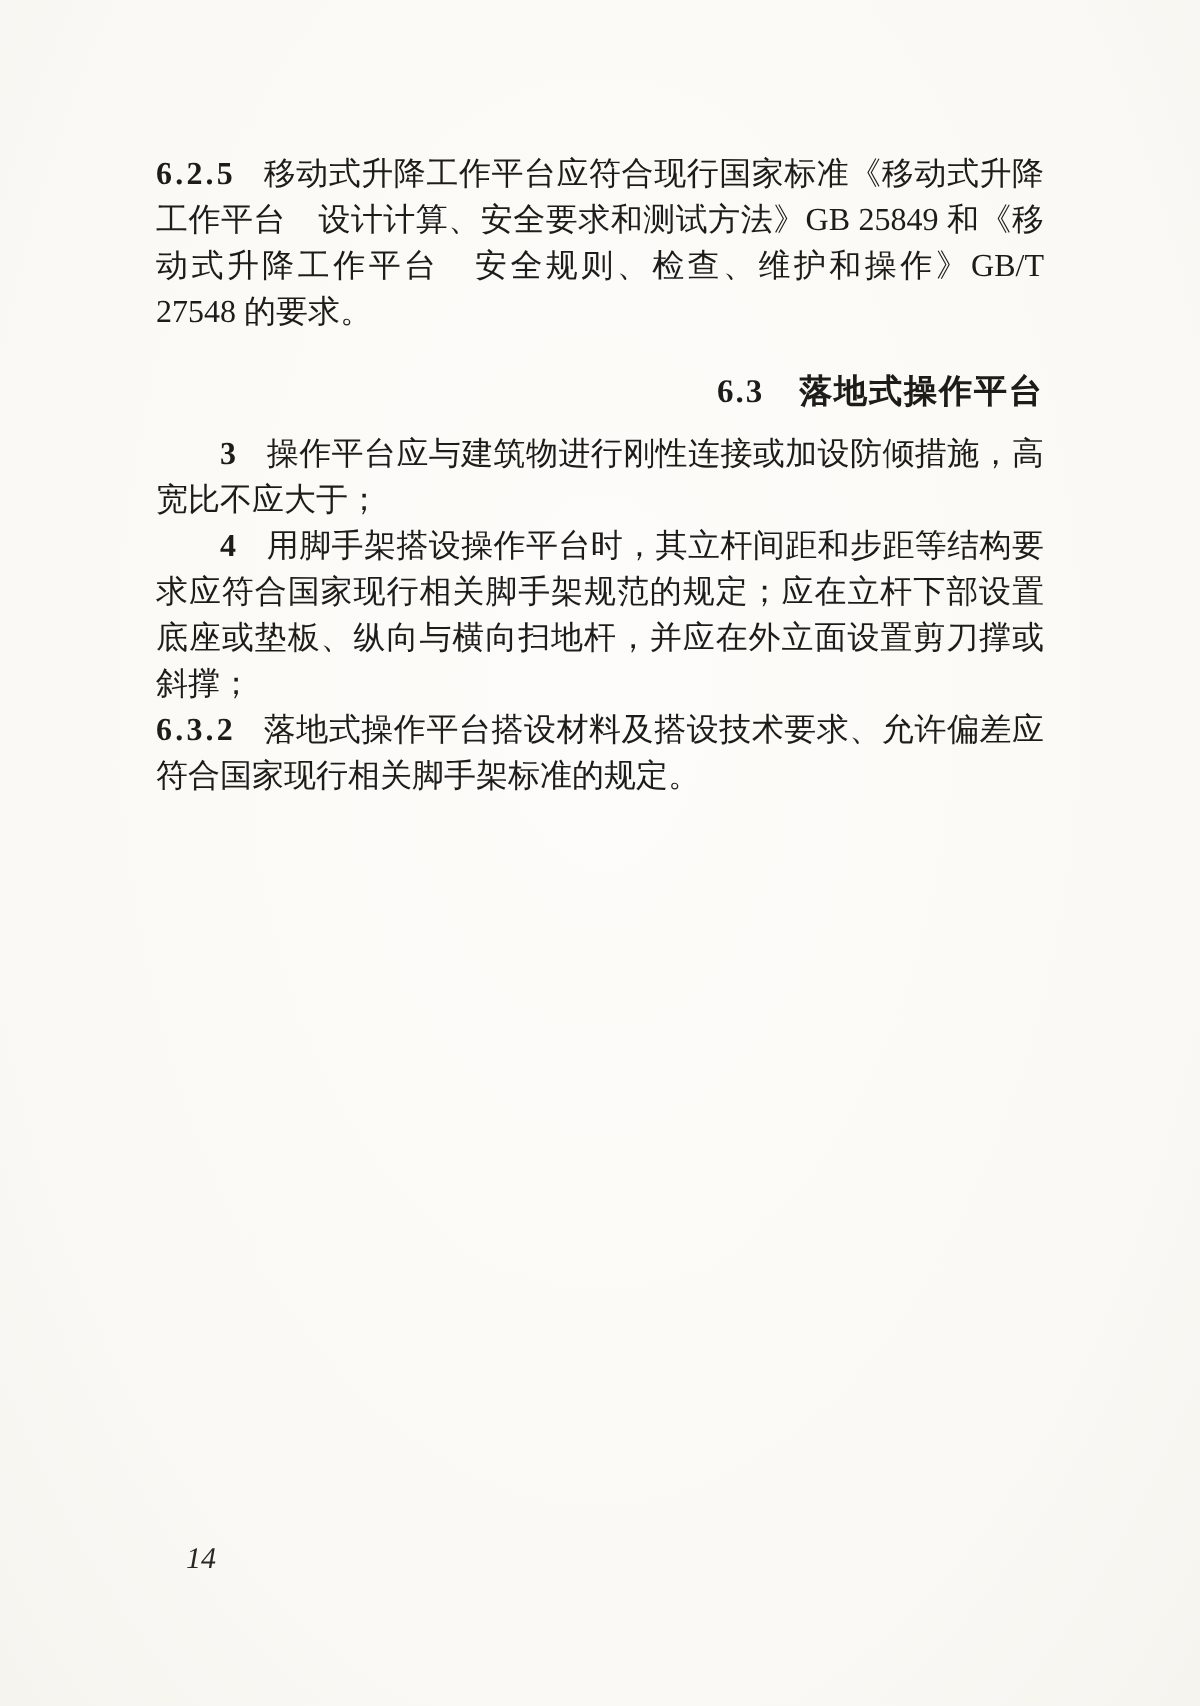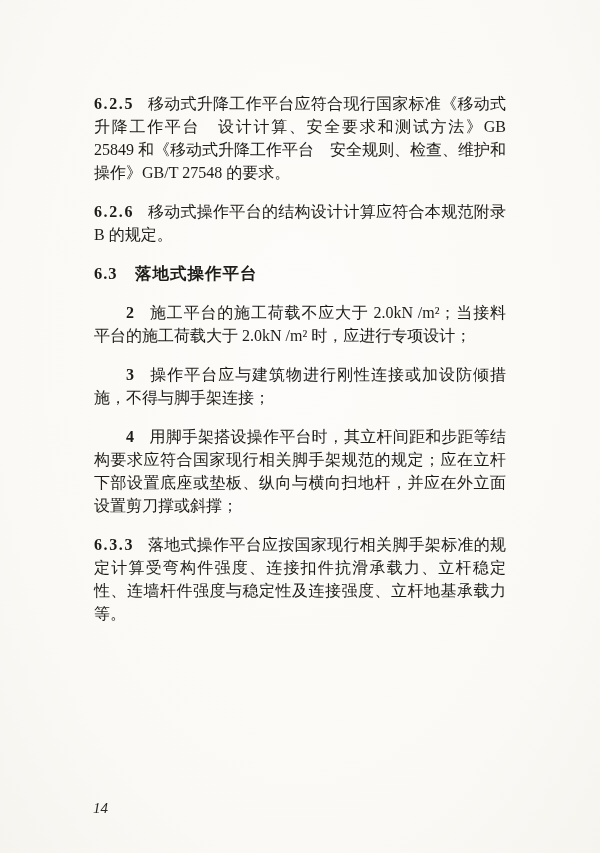--- a/index.html
+++ b/index.html
@@ -23,76 +23,73 @@
   .content {
     position: absolute;
     top: 76px;
     left: 78px;
     width: 444px;
     font-size: 16px;
     line-height: 23px;
     text-align: justify;
   }
   p {
-    margin: 16px;
+    margin: 0;
     padding: 0;
   }
   .clause .num {
     font-weight: bold;
     letter-spacing: 0.10em;
     margin-right: 0.85em;
     white-space: nowrap;
   }
   .item {
     text-indent: 2em;
   }
   .item .num {
     font-weight: bold;
     margin-right: 0.95em;
   }
   .section-heading {
-    text-align: left;
+    text-align: right;
     font-weight: bold;
     font-size: 16.5px;
     letter-spacing: 0.06em;
     margin-top: 16px;
     margin-bottom: 9px;
   }
   .page-number {
     position: absolute;
     left: 93px;
     top: 772px;
     font-style: italic;
     font-size: 15px;
     color: #2a2823;
-    margin-top: 28px;
   }
 </style>
 </head>
 <body>
 
 <div class="page">
   <div class="content">
 
     <p class="clause"><span class="num">6.2.5</span><span>移动式升降工作平台应符合现行国家标准《移动式升降工作平台　设计计算、安全要求和测试方法》GB 25849 和《移动式升降工作平台　安全规则、检查、维护和操作》GB/T 27548 的要求。</span></p>
 
-    <p class="clause"><span class="num">6.2.6</span><span>移动式操作平台的结构设计计算应符合本规范附录 B 的规定。</span></p>
 
     <p class="section-heading">6.3　落地式操作平台</p>
 
 
 
-    <p class="item"><span class="num">2</span><span>施工平台的施工荷载不应大于 2.0kN /m²；当接料平台的施工荷载大于 2.0kN /m² 时，应进行专项设计；</span></p>
 
-    <p class="item"><span class="num">3</span><span>操作平台应与建筑物进行刚性连接或加设防倾措施，不得与脚手架连接；</span></p>
+    <p class="item"><span class="num">3</span><span>操作平台应与建筑物进行刚性连接或加设防倾措施，高宽比不应大于；</span></p>
 
     <p class="item"><span class="num">4</span><span>用脚手架搭设操作平台时，其立杆间距和步距等结构要求应符合国家现行相关脚手架规范的规定；应在立杆下部设置底座或垫板、纵向与横向扫地杆，并应在外立面设置剪刀撑或斜撑；</span></p>
 
 
+    <p class="clause"><span class="num">6.3.2</span><span>落地式操作平台搭设材料及搭设技术要求、允许偏差应符合国家现行相关脚手架标准的规定。</span></p>
 
-    <p class="clause"><span class="num">6.3.3</span><span>落地式操作平台应按国家现行相关脚手架标准的规定计算受弯构件强度、连接扣件抗滑承载力、立杆稳定性、连墙杆件强度与稳定性及连接强度、立杆地基承载力等。</span></p>
 
 
 
   </div>
 
   <div class="page-number">14</div>
 </div>
 
 </body></html>

